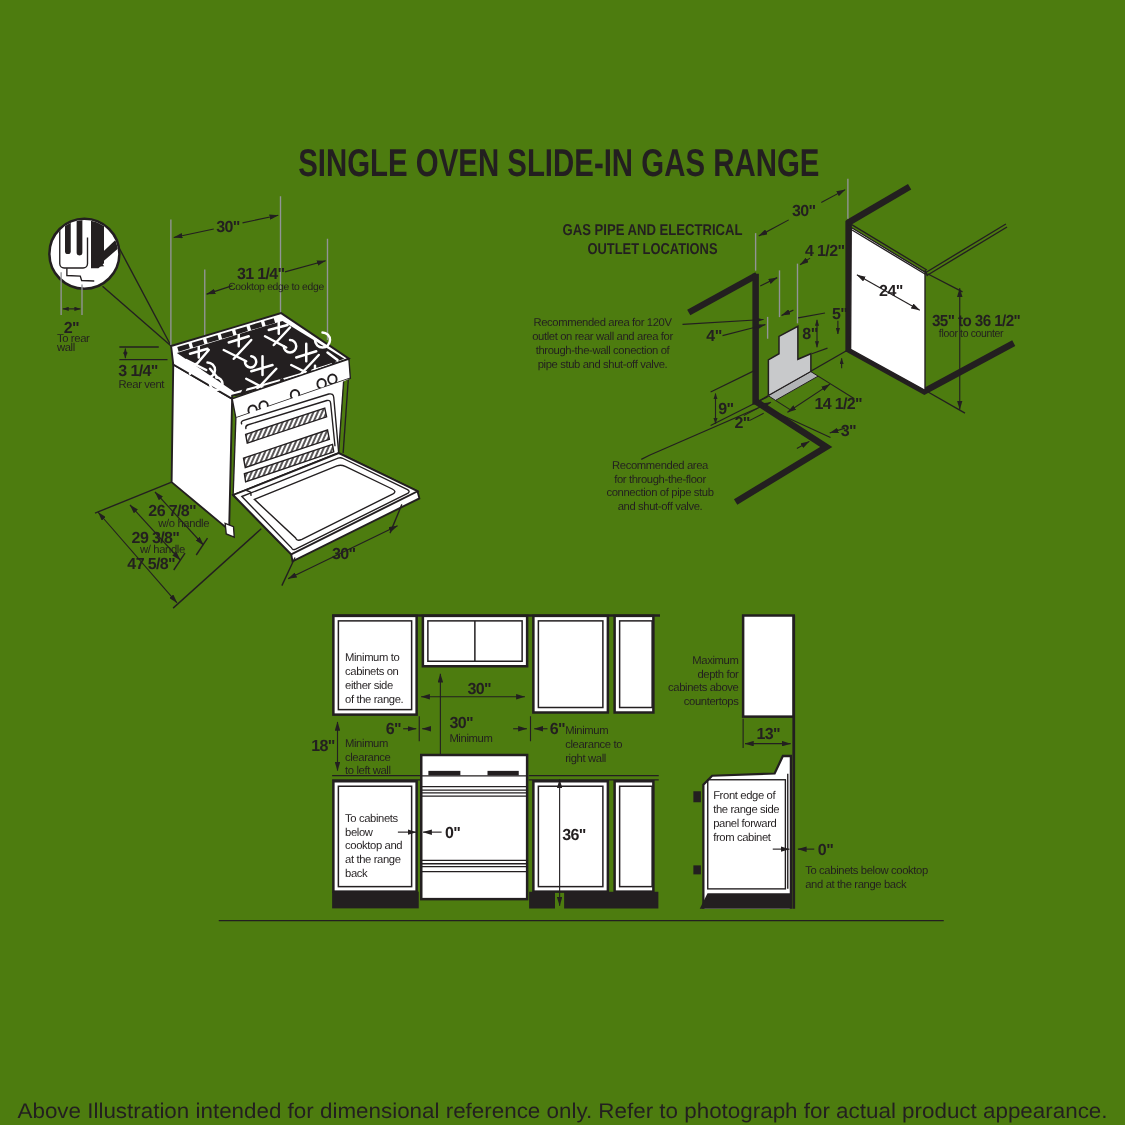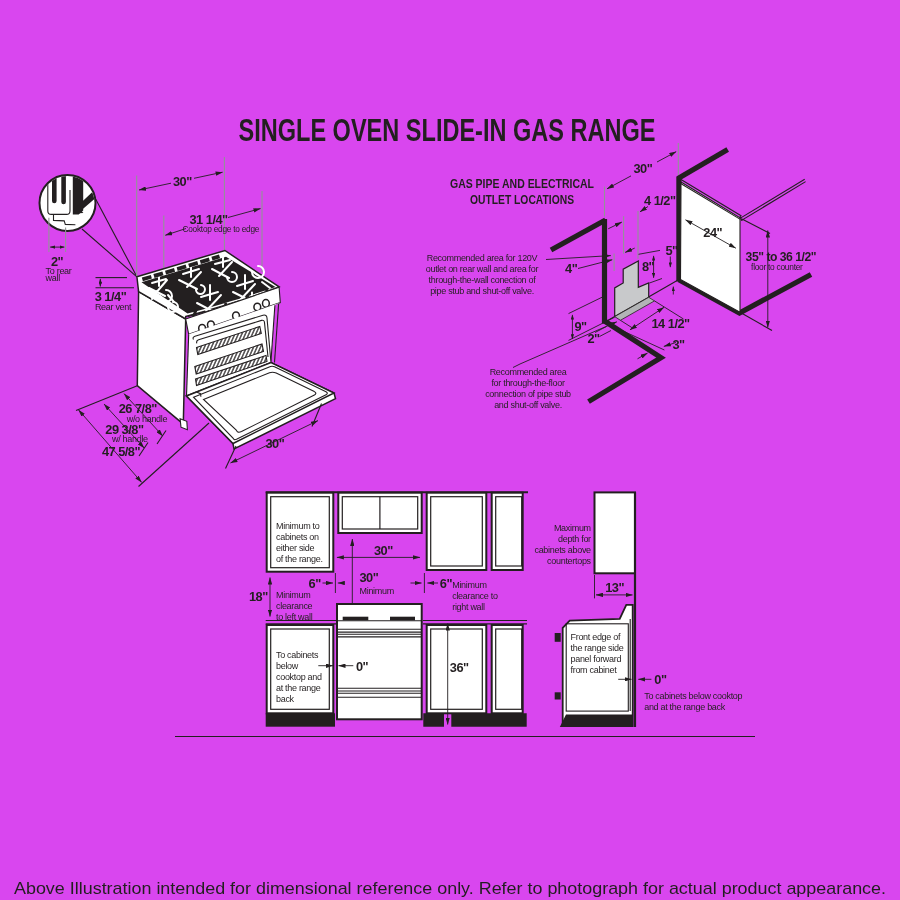--- a/index.html
+++ b/index.html
@@ -1,16 +1,16 @@
 <!DOCTYPE html>
 <html><head>
 <meta charset="utf-8">
 <style>
 html,body{margin:0;padding:0;background:#ffffff;}
-#page{width:900px;height:900px;position:relative;background:#d946ef;overflow:hidden;}
+#page{width:900px;height:900px;position:relative;background:#4d7c0f;overflow:hidden;}
 text{font-family:"Liberation Sans",sans-serif;fill:#231f20;}
 .d{font-size:12.8px;font-weight:bold;letter-spacing:-0.5px;}
 .s{font-size:9px;letter-spacing:-0.3px;}
 .k{stroke:#231f20;fill:none;stroke-width:1.5;}
 .k1{stroke:#231f20;fill:none;stroke-width:1.1;}
 .w5{stroke:#231f20;fill:none;stroke-width:5.2;}
 .g{stroke:#929497;fill:none;stroke-width:1.1;}
 .dm{stroke:#231f20;fill:none;stroke-width:0.9;}
 </style>
 </head>

